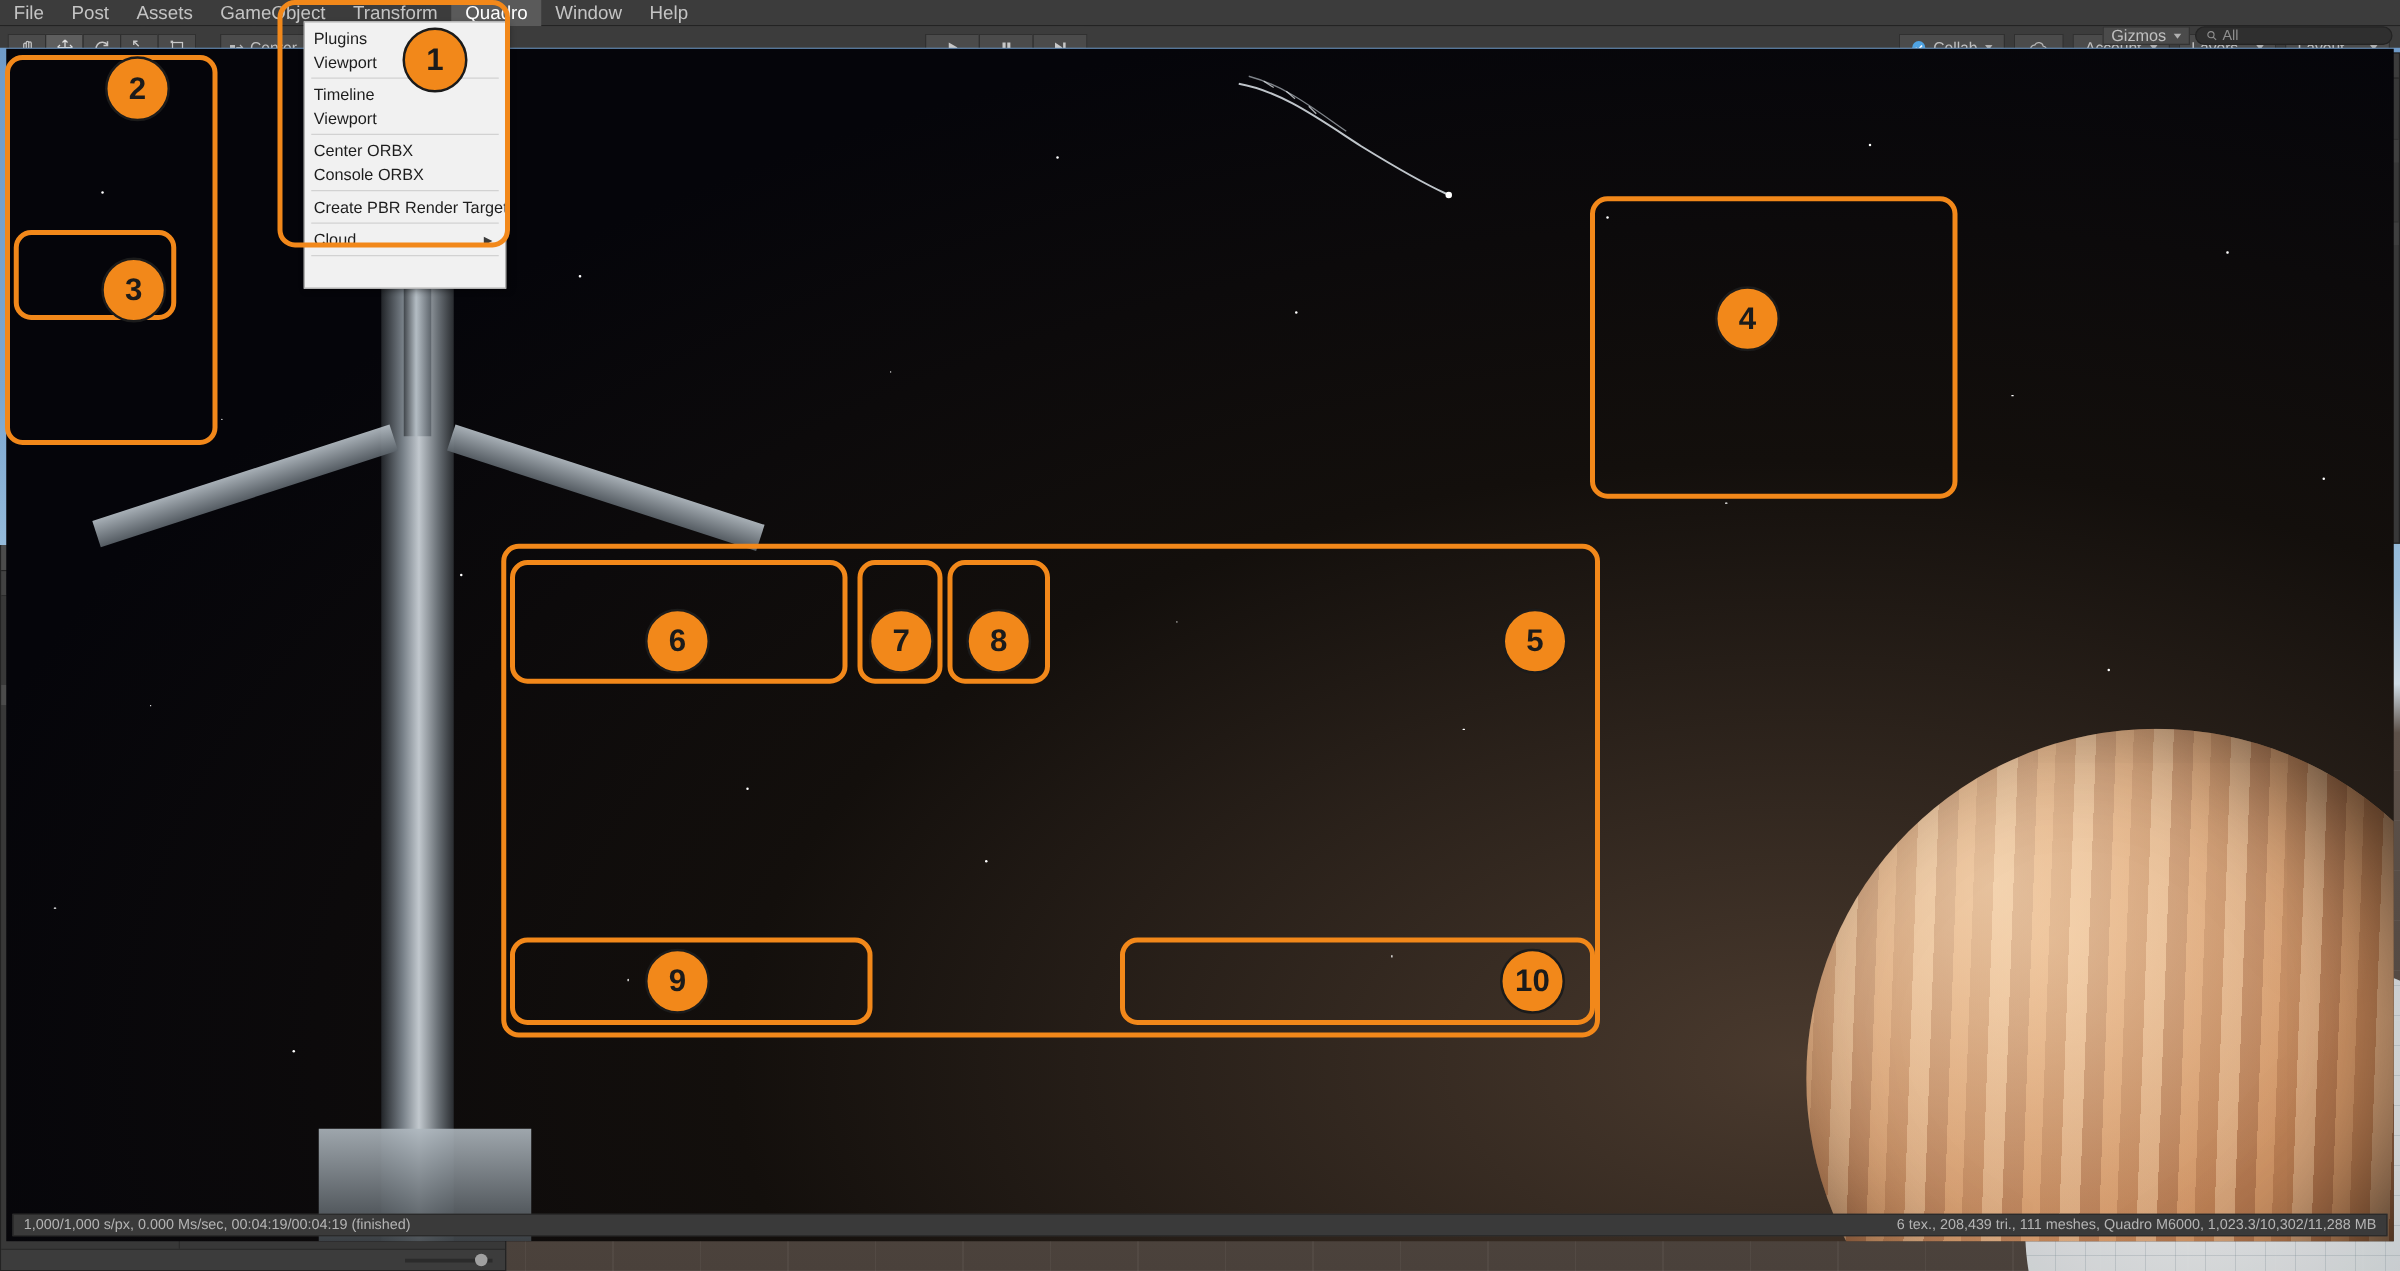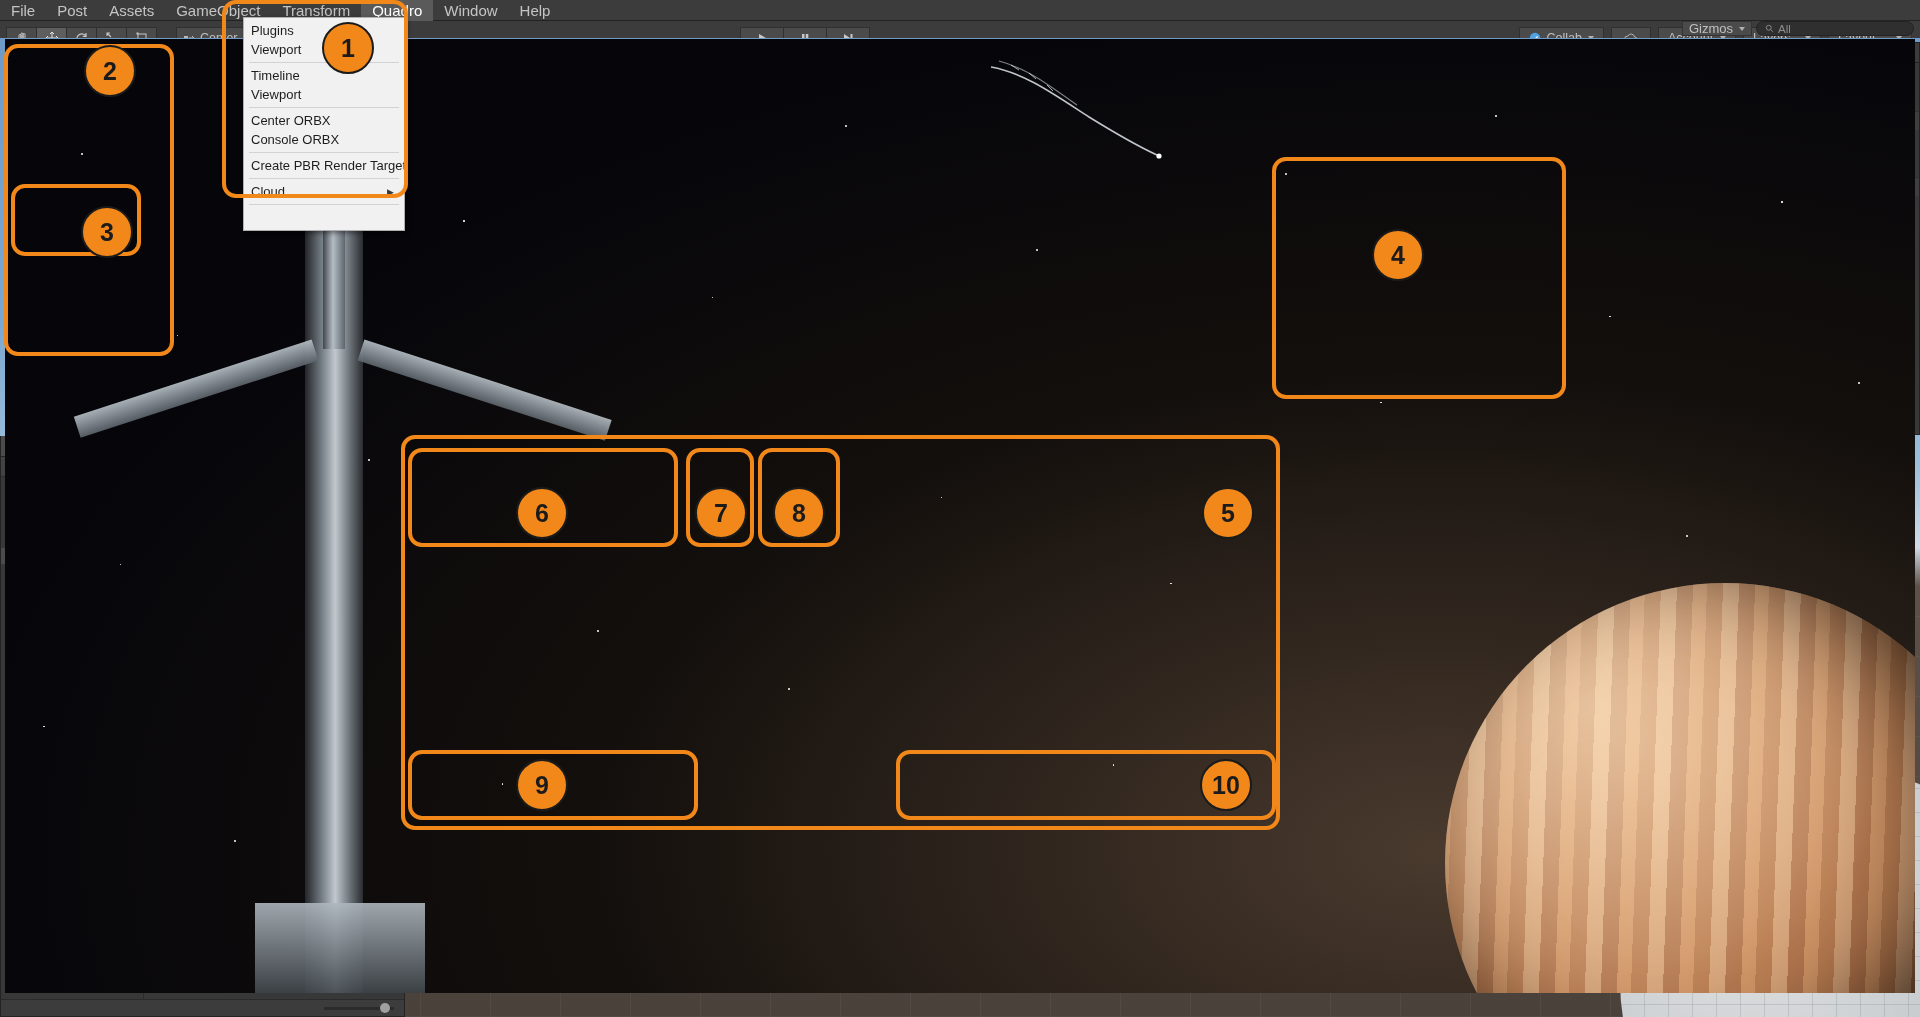--- a/index.html
+++ b/index.html
@@ -1204,20 +1204,24 @@
         <path d="M14 2 C44 10, 66 28, 92 46" stroke="#cdd6dd" stroke-width="1.1" fill="none" opacity=".6"></path>
         <circle cx="174" cy="97" r="2.6" fill="#fff"></circle>
         <path d="M26 6l8 5M44 14l7 6M62 26l6 6" stroke="#eef3f7" stroke-width="1" opacity=".7"></path>
       </svg>
       <div class="ship-dark" style="left:300px;width:58px;background:linear-gradient(to right,#23262a,#7e878f 30%,#cbd2d8 52%,#6f767c 78%,#2b2e32)"></div>
       <div class="ship-wing" style="left:60px;top:300px;width:250px;height:22px;transform:rotate(-18deg);transform-origin:right center"></div>
       <div class="ship-wing" style="left:356px;top:300px;width:260px;height:22px;transform:rotate(18deg);transform-origin:left center"></div>
       <div class="ship-wing" style="left:250px;bottom:0;width:170px;height:90px;background:linear-gradient(to bottom,#aeb7be,#40464b)"></div>
       <div class="ship-wing" style="left:318px;top:60px;width:22px;height:250px;background:linear-gradient(to right,#3a3f44,#b3bcc3 45%,#596067)"></div>
 
+      <div class="statusbar">
+        <span>1,000/1,000 s/px, 0.000 Ms/sec, 00:04:19/00:04:19 (finished)</span>
+        <span>6 tex., 208,439 tri., 111 meshes, Quadro M6000, 1,023.3/10,302/11,288 MB</span>
+      </div>
     </div>
   </div>
 
   <div class="octmenu">
     <div class="omi">
         <span>Plugins</span>
       </div>
     <div class="omi">
         <span>Viewport</span>
       </div>

